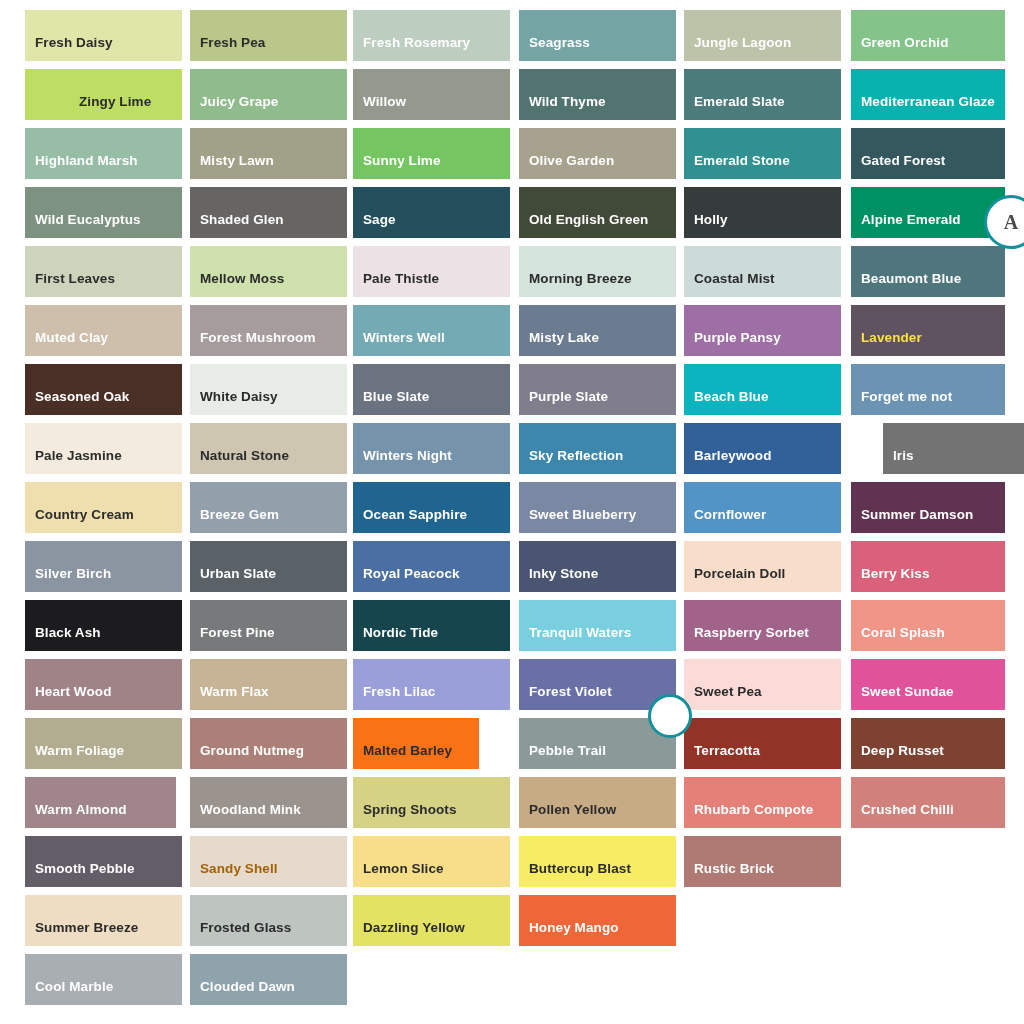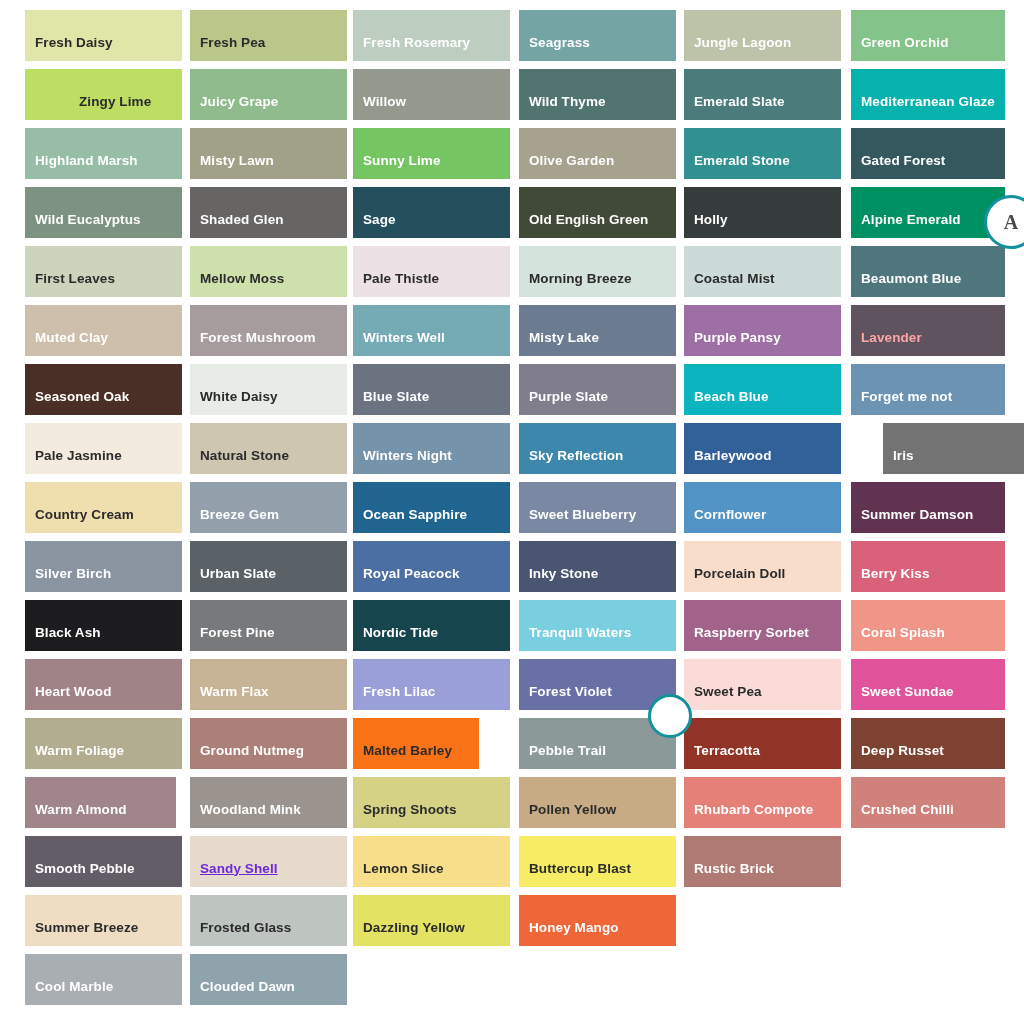--- a/index.html
+++ b/index.html
@@ -159,21 +159,21 @@
       <div class="swatch" style="left: 0px; top: 659px; width: 157px; height: 51px; background: rgb(199, 180, 150);">
         <span class="swatch-label" style="color: rgb(255, 255, 255);">Warm Flax</span>
       </div>
       <div class="swatch" style="left: 0px; top: 718px; width: 157px; height: 51px; background: rgb(171, 128, 120);">
         <span class="swatch-label" style="color: rgb(255, 255, 255);">Ground Nutmeg</span>
       </div>
       <div class="swatch" style="left: 0px; top: 777px; width: 157px; height: 51px; background: rgb(154, 147, 142);">
         <span class="swatch-label" style="color: rgb(255, 255, 255);">Woodland Mink</span>
       </div>
       <div class="swatch" style="left: 0px; top: 836px; width: 157px; height: 51px; background: rgb(230, 218, 204);">
-        <span class="swatch-label" style="color: #6d28d9; text-decoration: underline;">Sandy Shell</span>
+        <span class="swatch-label" style="color: #a16207;">Sandy Shell</span>
       </div>
       <div class="swatch" style="left: 0px; top: 895px; width: 157px; height: 51px; background: rgb(190, 196, 192);">
         <span class="swatch-label" style="color: rgb(43, 43, 43);">Frosted Glass</span>
       </div>
       <div class="swatch" style="left: 0px; top: 954px; width: 157px; height: 51px; background: rgb(143, 163, 172);">
         <span class="swatch-label" style="color: rgb(255, 255, 255);">Clouded Dawn</span>
       </div>
     </div>
     <div class="col" style="left: 353px; width: 157px;">
       <div class="swatch" style="left: 0px; top: 10px; width: 157px; height: 51px; background: rgb(189, 206, 192);">
@@ -332,21 +332,21 @@
       <div class="swatch" style="left: 0px; top: 128px; width: 154px; height: 51px; background: rgb(52, 88, 94);">
         <span class="swatch-label" style="color: rgb(255, 255, 255);">Gated Forest</span>
       </div>
       <div class="swatch" style="left: 0px; top: 187px; width: 154px; height: 51px; background: rgb(0, 145, 98);">
         <span class="swatch-label" style="color: rgb(255, 255, 255);">Alpine Emerald</span>
       </div>
       <div class="swatch" style="left: 0px; top: 246px; width: 154px; height: 51px; background: rgb(79, 118, 124);">
         <span class="swatch-label" style="color: rgb(255, 255, 255);">Beaumont Blue</span>
       </div>
       <div class="swatch" style="left: 0px; top: 305px; width: 154px; height: 51px; background: rgb(95, 83, 96);">
-        <span class="swatch-label" style="color: #fca5a5;">Lavender</span>
+        <span class="swatch-label" style="color: #fde047;">Lavender</span>
       </div>
       <div class="swatch" style="left: 0px; top: 364px; width: 154px; height: 51px; background: rgb(109, 147, 178);">
         <span class="swatch-label" style="color: rgb(255, 255, 255);">Forget me not</span>
       </div>
       <div class="swatch" style="left: 0px; top: 423px; width: 154px; height: 51px; background: #737373; margin-left: 32px;">
         <span class="swatch-label" style="color: rgb(255, 255, 255);">Iris</span>
       </div>
       <div class="swatch" style="left: 0px; top: 482px; width: 154px; height: 51px; background: rgb(97, 51, 80);">
         <span class="swatch-label" style="color: rgb(255, 255, 255);">Summer Damson</span>
       </div>

